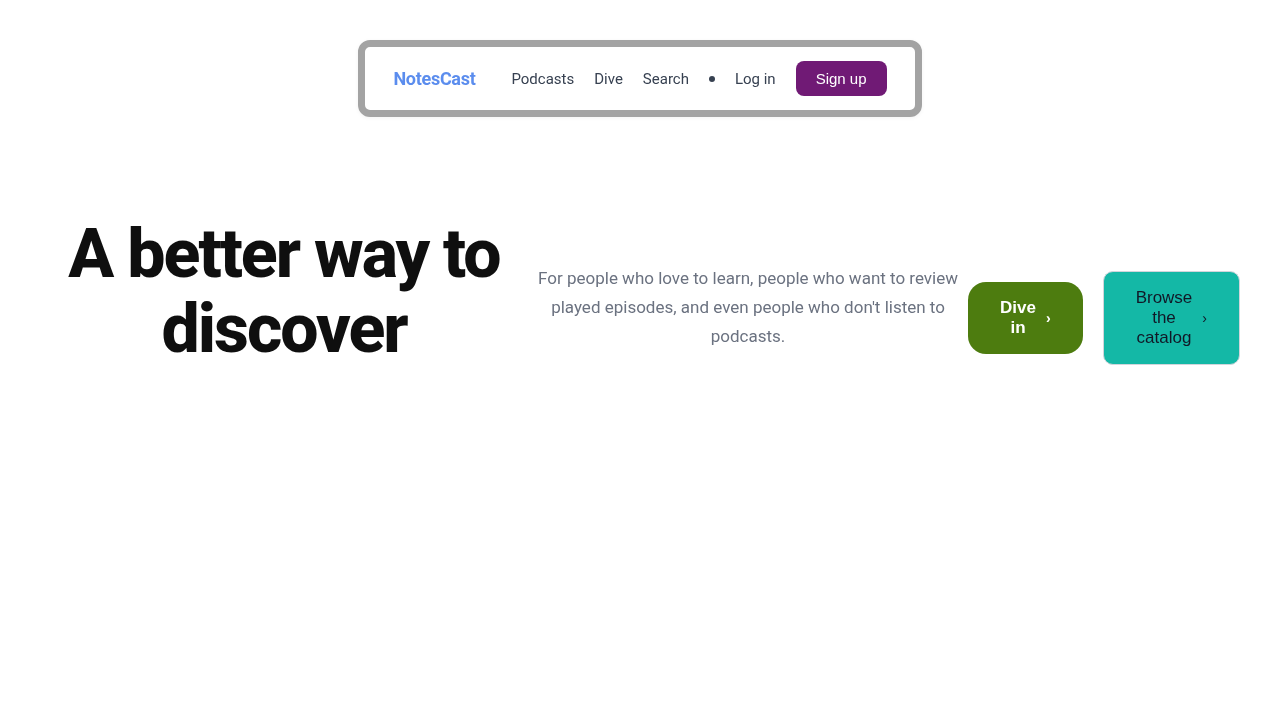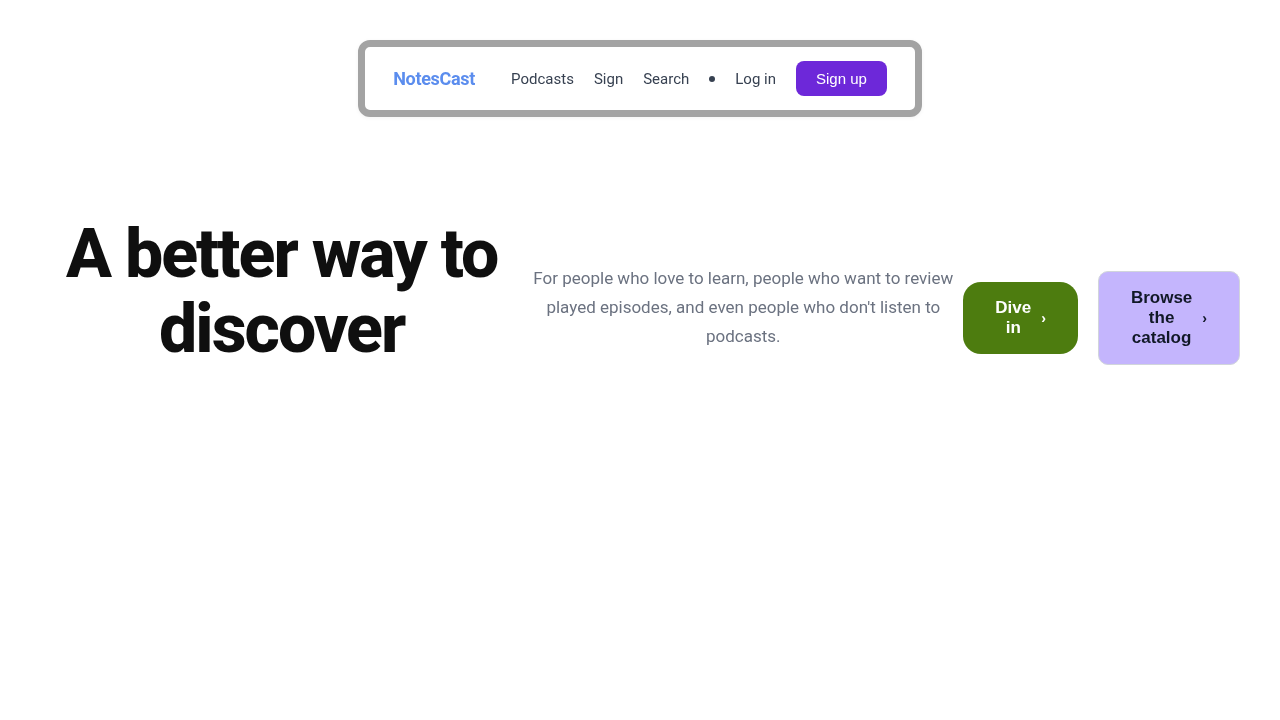--- a/index.html
+++ b/index.html
@@ -65,21 +65,21 @@
       border-radius: 50%;
     }
 
     .navbar-login {
       font-size: 15px;
       color: #374151;
       cursor: pointer;
     }
 
     .navbar-signup {
-      background: #6d28d9;
+      background: #701a75;
       color: #ffffff;
       border: none;
       border-radius: 8px;
       padding: 9px 20px;
       font-size: 15px;
       font-weight: 500;
       cursor: pointer;
     }
 
     
@@ -125,27 +125,27 @@
       padding: 16px 32px;
       font-size: 17px;
       font-weight: 600;
       cursor: pointer;
       display: flex;
       align-items: center;
       gap: 10px;
     }
 
     .btn-catalog {
-      background: #c4b5fd;
+      background: #14b8a6;
       color: #111827;
       border: 1.5px solid #d1d5db;
       border-radius: 10px;
       padding: 16px 32px;
       font-size: 17px;
-      font-weight: 700;
+      font-weight: 400;
       cursor: pointer;
       display: flex;
       align-items: center;
       gap: 10px;
     }
 
     .chevron-icon {
       display: inline-flex;
       align-items: center;
       justify-content: center;
@@ -154,21 +154,21 @@
   </style>
 </head>
 <body>
 
 <nav class="navbar">
   <a class="navbar-brand">
     <span>NotesCast</span>
   </a>
   <div class="navbar-links">
     <a class="navbar-link">Podcasts</a>
-    <a class="navbar-link">Sign</a>
+    <a class="navbar-link">Dive</a>
     <a class="navbar-link">Search</a>
     <div class="navbar-dot"></div>
     <span class="navbar-login">Log in</span>
     <button class="navbar-signup">Sign up</button>
   </div>
 </nav>
 
 <section class="hero">
   <h1 class="hero-title">
     <span>A better way to discover</span><br>

